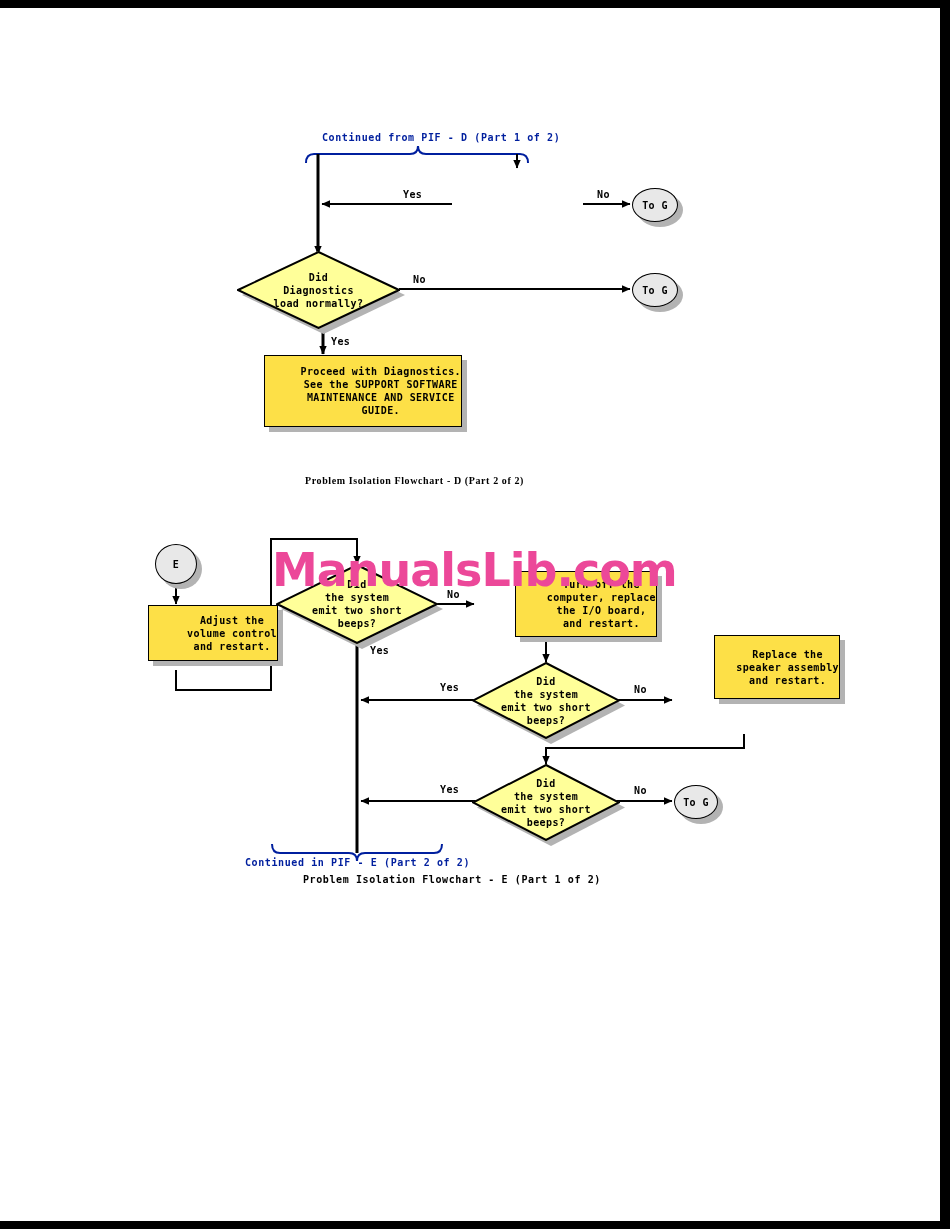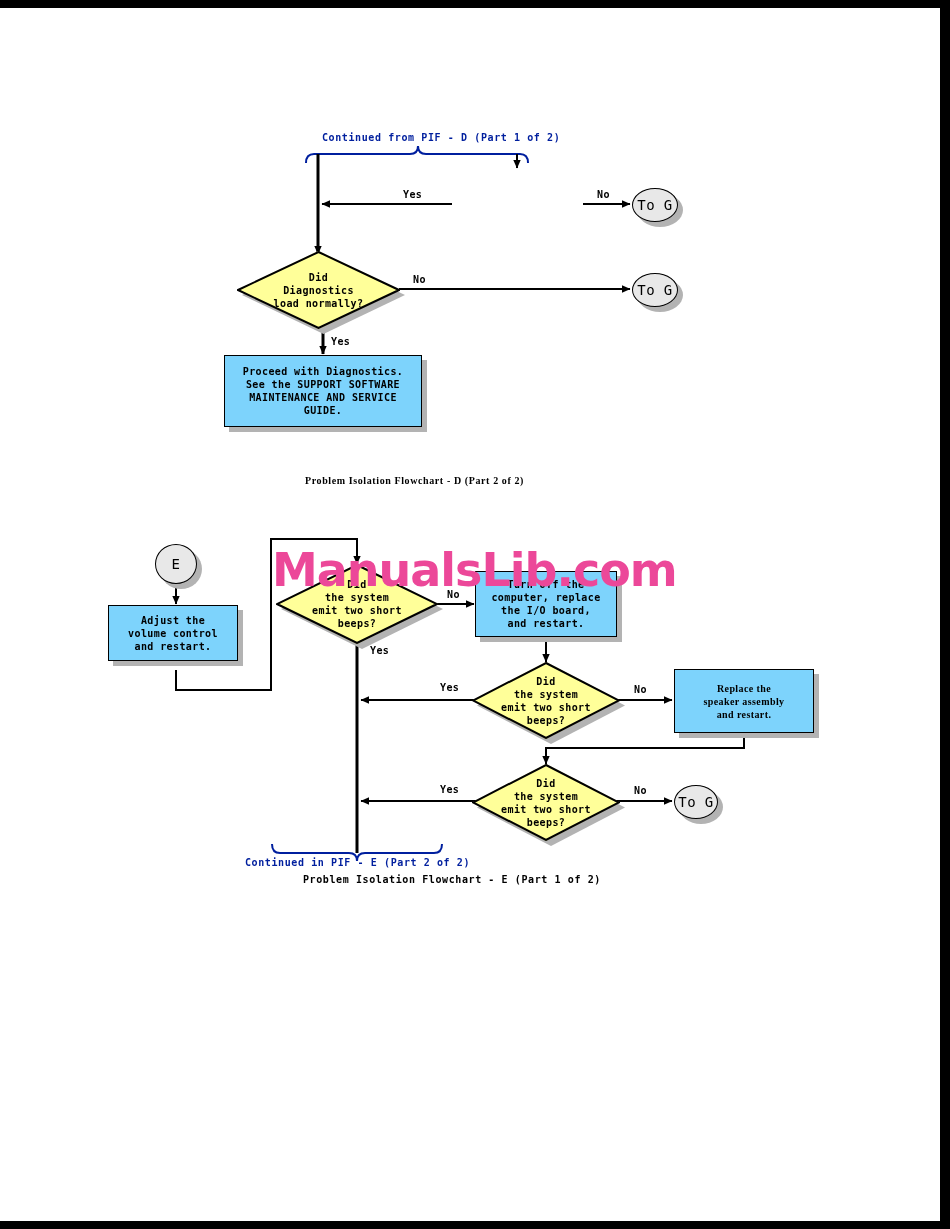--- a/index.html
+++ b/index.html
@@ -8,23 +8,23 @@
 
   #page{position:absolute;left:0;top:0;width:950px;height:1229px;
         box-sizing:border-box;border-top:8px solid #000;border-bottom:8px solid #000;
         border-left:0;border-right:10px solid #000;background:#fff;}
 
   #canvas{position:absolute;left:0;top:0;width:950px;height:1229px;}
 
   .node{position:absolute;box-sizing:border-box;}
 
   
-  .box{background:#7dd3fc;border:1px solid #000;
+  .box{background:#fde047;border:1px solid #000;
        box-shadow:5px 5px 0 0 #b3b3b3;
-       display:flex;align-items:center;justify-content:center;text-align:center;}
+       display:flex;align-items:center;justify-content:flex-end;text-align:center;margin-left:40px;}
   .box .txt{font-size:10px;line-height:13px;color:#000;letter-spacing:.4px;
             font-weight:bold;white-space:pre-line;}
 
   
   .diamond-wrap{position:absolute;}
   .diamond-shadow,.diamond-face{position:absolute;left:0;top:0;width:100%;height:100%;
        clip-path:polygon(50% 0,100% 50%,50% 100%,0 50%);}
   .diamond-shadow{background:#b3b3b3;transform:translate(5px,5px);}
   .diamond-face{background:#ffff99;}
   .diamond-line{position:absolute;left:0;top:0;width:100%;height:100%;}
@@ -36,21 +36,21 @@
   
   .conn{position:absolute;}
   .conn .sh{position:absolute;left:5px;top:5px;width:100%;height:100%;
             border-radius:50%;background:#b3b3b3;}
   .conn .fc{position:absolute;left:0;top:0;width:100%;height:100%;
             border-radius:50%;border:1px solid #000;box-sizing:border-box;
             background:#d0d0d0;
             background-image:radial-gradient(#9a9a9a 0.6px, #e8e8e8 0.7px);
             background-size:2px 2px;
             display:flex;align-items:center;justify-content:center;}
-  .conn .txt{font-size:14px;font-weight:normal;color:#000;letter-spacing:.4px;}
+  .conn .txt{font-size:10px;font-weight:bold;color:#000;letter-spacing:.4px;}
 
   
   .elabel{position:absolute;font-size:10px;font-weight:bold;color:#000;letter-spacing:.4px;
           white-space:nowrap;}
 
   
   .blue-cap{position:absolute;font-size:10px;font-weight:bold;color:#001f9e;
             letter-spacing:.6px;white-space:nowrap;}
 
   
@@ -198,21 +198,21 @@
     </svg>
     <div class="txt">Did
 the system
 emit two short
 beeps?</div>
   </div>
 
   <div class="elabel" style="left:440px;top:674px;">Yes</div>
   <div class="elabel" style="left:634px;top:676px;">No</div>
 
-  <div class="node box" style="left:674px;top:661px;width:140px;height:64px;font-family:Liberation Serif, serif;">
+  <div class="node box" style="left:674px;top:627px;width:126px;height:64px;">
     <span class="txt">Replace the
 speaker assembly
 and restart.</span>
   </div>
 
   <div class="diamond-wrap" style="left:472px;top:756px;width:148px;height:77px;">
     <div class="diamond-shadow"></div>
     <div class="diamond-face"></div>
     <svg class="diamond-line" viewBox="0 0 148 77" preserveAspectRatio="none">
       <polygon points="74,1 147,38.5 74,76 1,38.5" fill="none" stroke="#000" stroke-width="2"></polygon>

